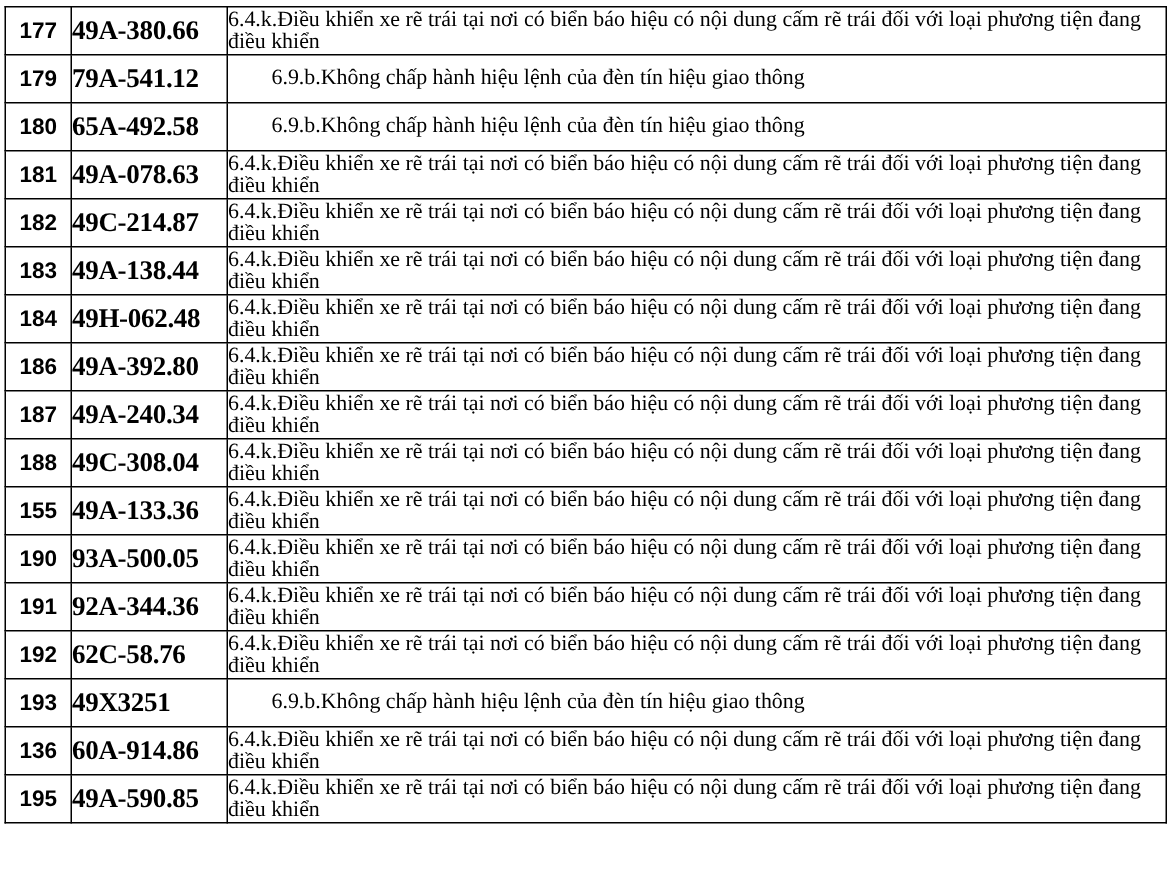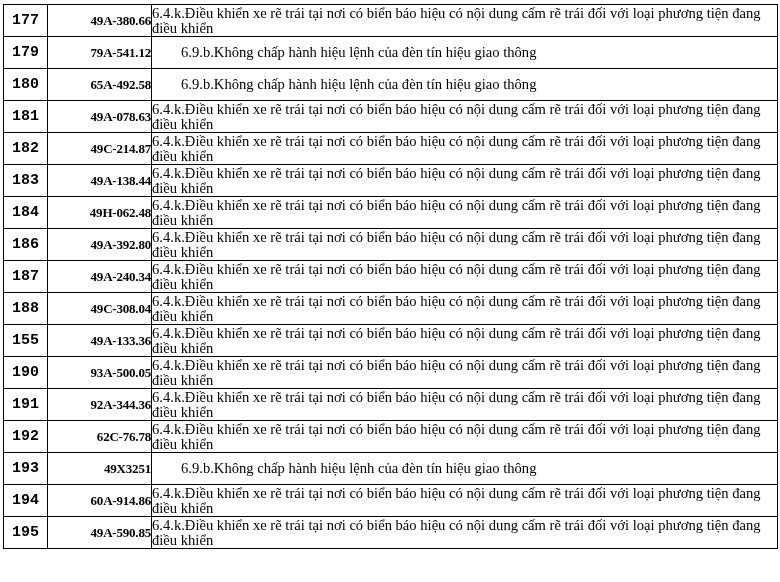--- a/index.html
+++ b/index.html
@@ -31,30 +31,30 @@
     padding: 0;
     vertical-align: middle;
     overflow: hidden;
   }
   col.c-idx { width: 44px; }
   col.c-plate { width: 104px; }
   col.c-desc { width: 626px; }
 
   .cell-idx {
     text-align: center;
-    font-family: Liberation Mono, monospace;
+    font-family: Liberation Sans, sans-serif;
     font-size: 15px;
     font-weight: bold;
     line-height: 1.05;
     padding: 1px 0;
   }
   .cell-plate {
-    text-align: right;
+    text-align: left;
     font-family: "Liberation Serif", serif;
-    font-size: 13px;
+    font-size: 18px;
     font-weight: bold;
     line-height: 1.05;
     padding: 1px 0;
     letter-spacing: -0.2px;
   }
   .cell-desc {
     text-align: left;
     font-family: "Liberation Serif", serif;
     font-size: 14.6px;
     font-weight: normal;
@@ -176,34 +176,34 @@
         </tr>
         <tr class="row-two">
           <td class="cell-idx">191</td>
           <td class="cell-plate">92A-344.36</td>
           <td class="cell-desc">
             <span class="desc-inner">6.4.k.Điều khiển xe rẽ trái tại nơi có biển báo hiệu có nội dung cấm rẽ trái đối với loại phương tiện đang điều khiển</span>
           </td>
         </tr>
         <tr class="row-two">
           <td class="cell-idx">192</td>
-          <td class="cell-plate">62C-76.78</td>
+          <td class="cell-plate">62C-58.76</td>
           <td class="cell-desc">
             <span class="desc-inner">6.4.k.Điều khiển xe rẽ trái tại nơi có biển báo hiệu có nội dung cấm rẽ trái đối với loại phương tiện đang điều khiển</span>
           </td>
         </tr>
         <tr class="row-one">
           <td class="cell-idx">193</td>
           <td class="cell-plate">49X3251</td>
           <td class="cell-desc">
             <span class="desc-inner">6.9.b.Không chấp hành hiệu lệnh của đèn tín hiệu giao thông</span>
           </td>
         </tr>
         <tr class="row-two">
-          <td class="cell-idx">194</td>
+          <td class="cell-idx">136</td>
           <td class="cell-plate">60A-914.86</td>
           <td class="cell-desc">
             <span class="desc-inner">6.4.k.Điều khiển xe rẽ trái tại nơi có biển báo hiệu có nội dung cấm rẽ trái đối với loại phương tiện đang điều khiển</span>
           </td>
         </tr>
         <tr class="row-two">
           <td class="cell-idx">195</td>
           <td class="cell-plate">49A-590.85</td>
           <td class="cell-desc">
             <span class="desc-inner">6.4.k.Điều khiển xe rẽ trái tại nơi có biển báo hiệu có nội dung cấm rẽ trái đối với loại phương tiện đang điều khiển</span>

